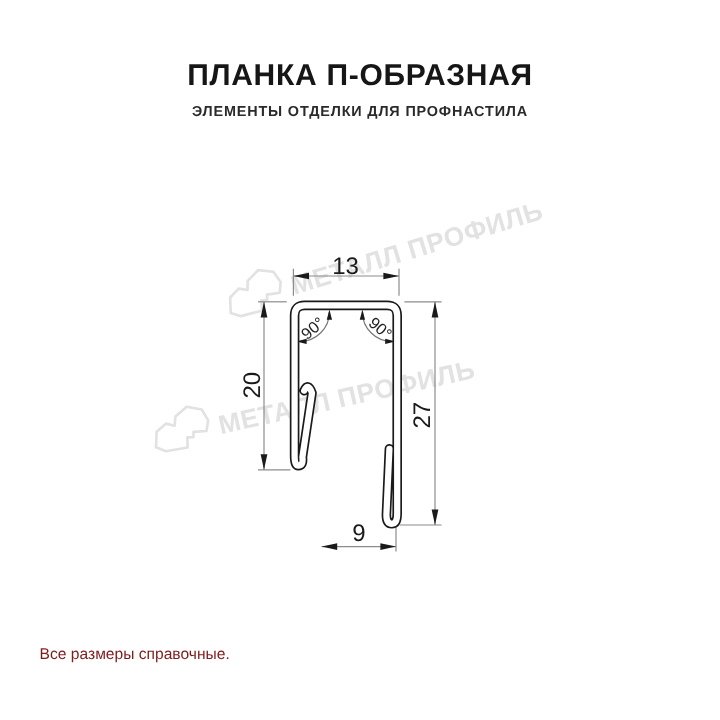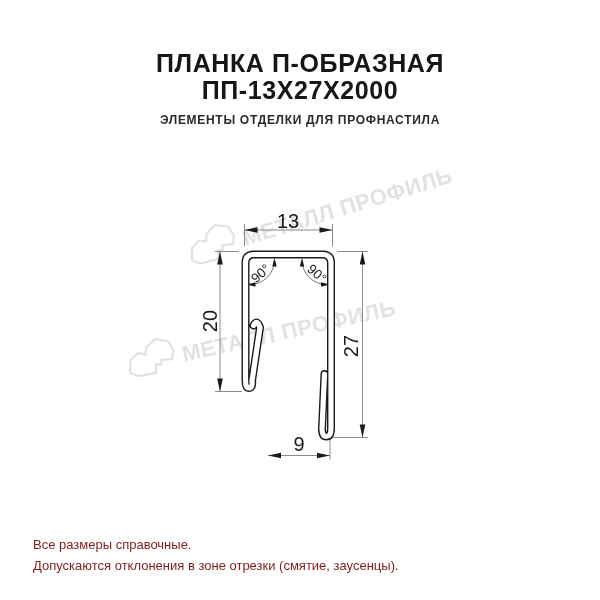--- a/index.html
+++ b/index.html
@@ -37,21 +37,20 @@
     position:absolute;left:33px;top:534px;z-index:3;
     font-size:13px;line-height:21px;color:#7f1d1d;
   }
 </style>
 </head>
 <body>
 
 <div class="header">
   <div class="title">
     <div>ПЛАНКА П-ОБРАЗНАЯ</div>
-    <div>ПП-13Х27Х2000</div>
   </div>
   <div class="subtitle">ЭЛЕМЕНТЫ ОТДЕЛКИ ДЛЯ ПРОФНАСТИЛА</div>
 </div>
 
 <div class="wm wm1">
   <svg width="52" height="39" viewBox="0 0 52 39">
     <polygon points="9.3,35 2,30 5.3,17.5 14.3,12.5 21,15.8 23.3,8.5 34.3,2.5 46,7.5 49.3,17.5 46,25.8 35.3,24.2 34.3,28.5 29.3,27.5 27.7,35.8" fill="none" stroke="#e2e2e2" stroke-width="2.2" stroke-linejoin="round"></polygon>
   </svg>
   <span class="wm-text">МЕТАЛЛ ПРОФИЛЬ</span>
 </div>
@@ -134,14 +133,13 @@
     <text x="299" y="451" text-anchor="middle">9</text>
   </g>
   <g fill="#222222" font-family="Liberation Sans, DejaVu Sans, sans-serif" font-size="13.5">
     <text x="261" y="278" text-anchor="middle" transform="rotate(-41 261 274)">90°</text>
     <text x="316.5" y="278" text-anchor="middle" transform="rotate(41 316.5 274)">90°</text>
   </g>
 </svg>
 
 <div class="footer">
   <div>Все размеры справочные.</div>
-  <div>Допускаются отклонения в зоне отрезки (смятие, заусенцы).</div>
 </div>
 
 </body></html>

